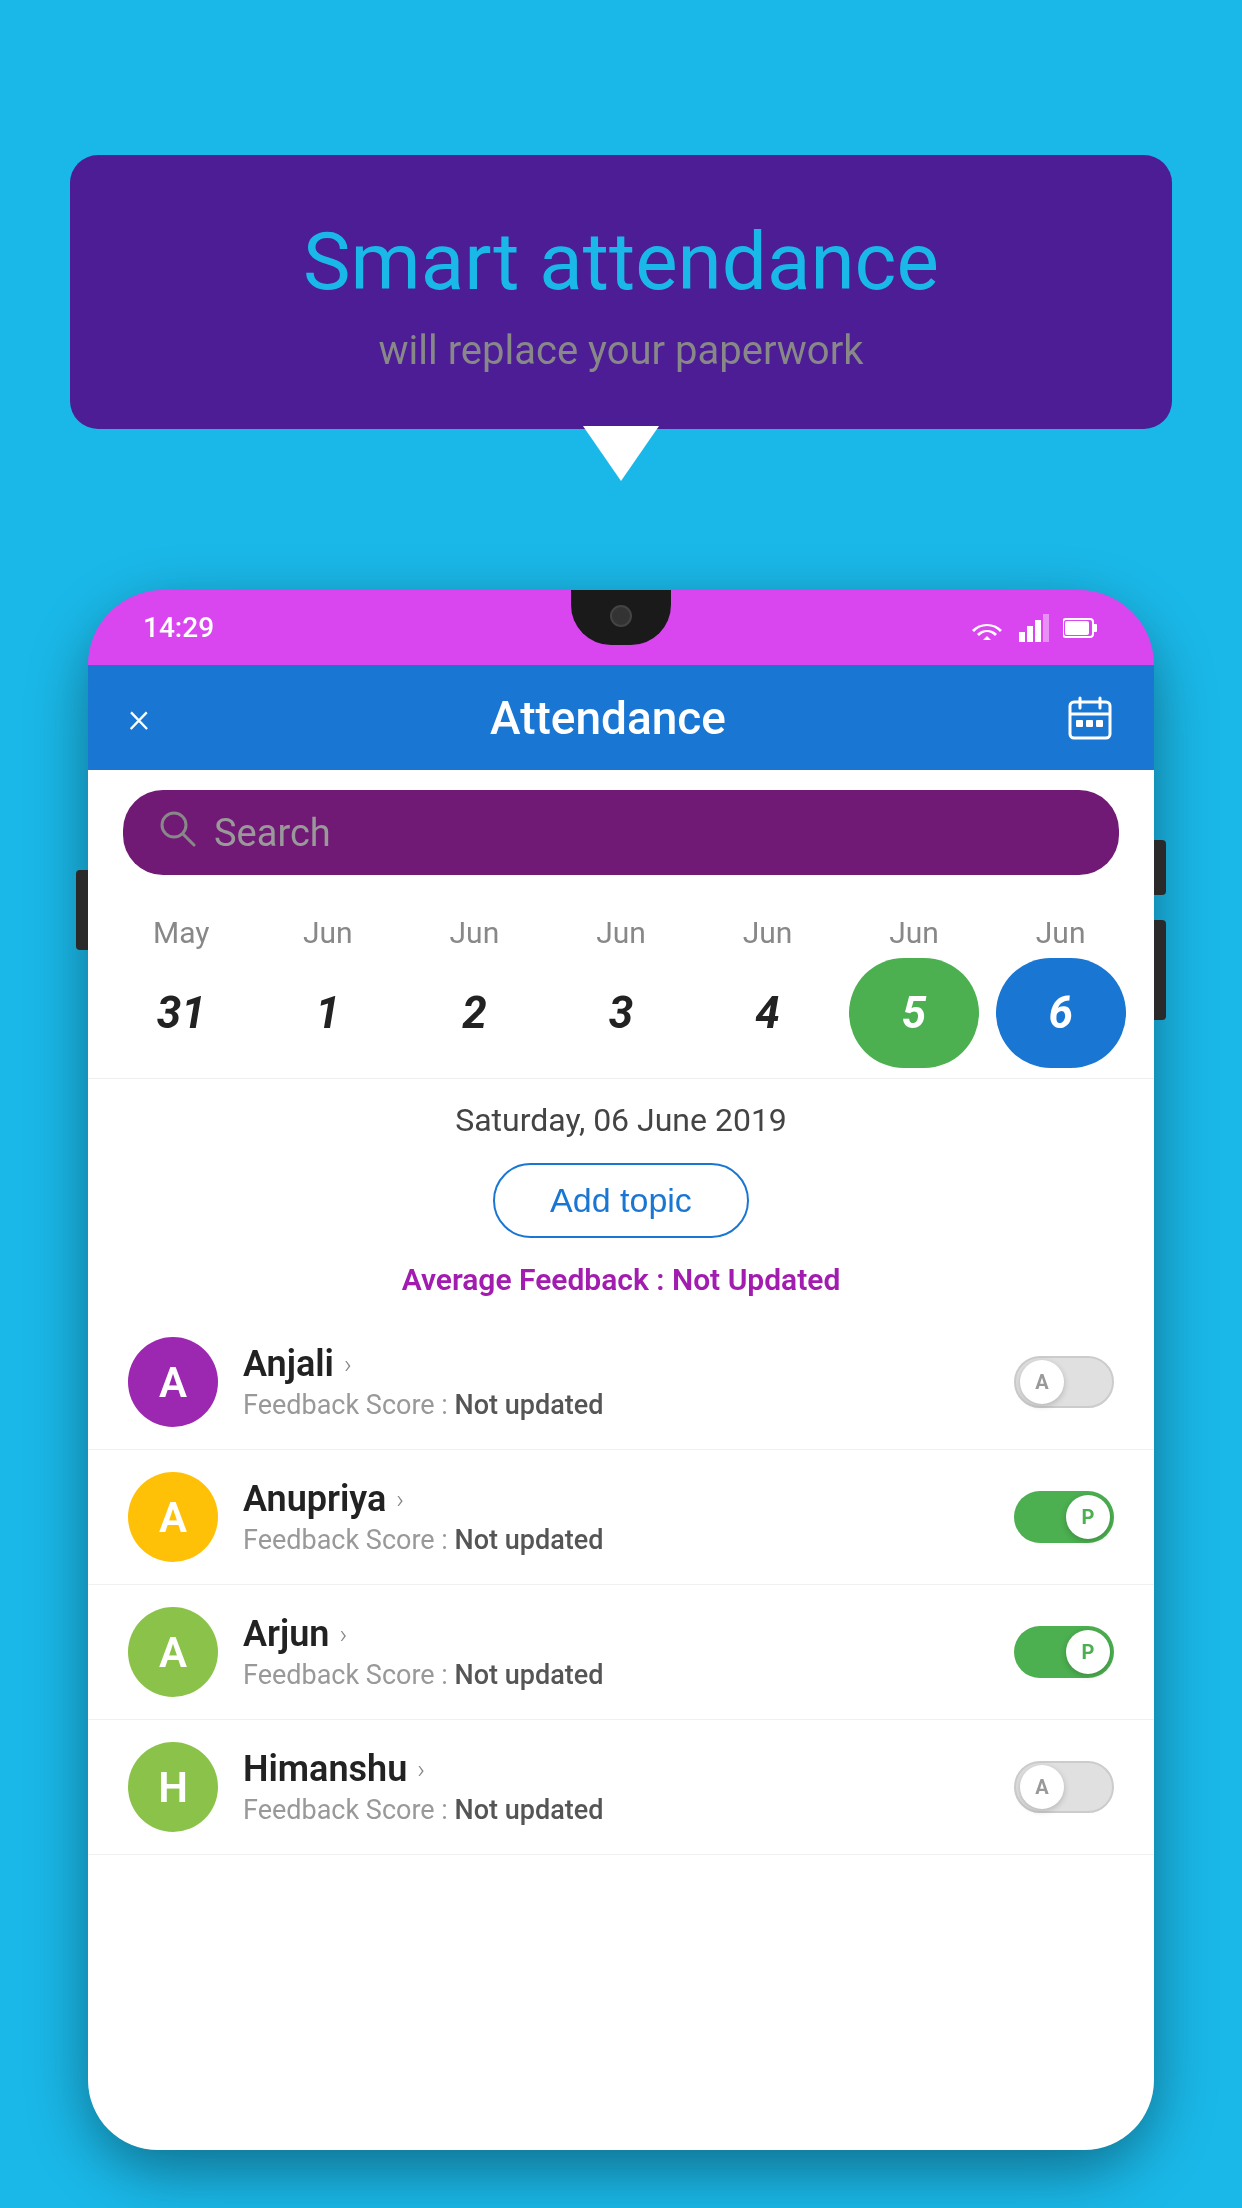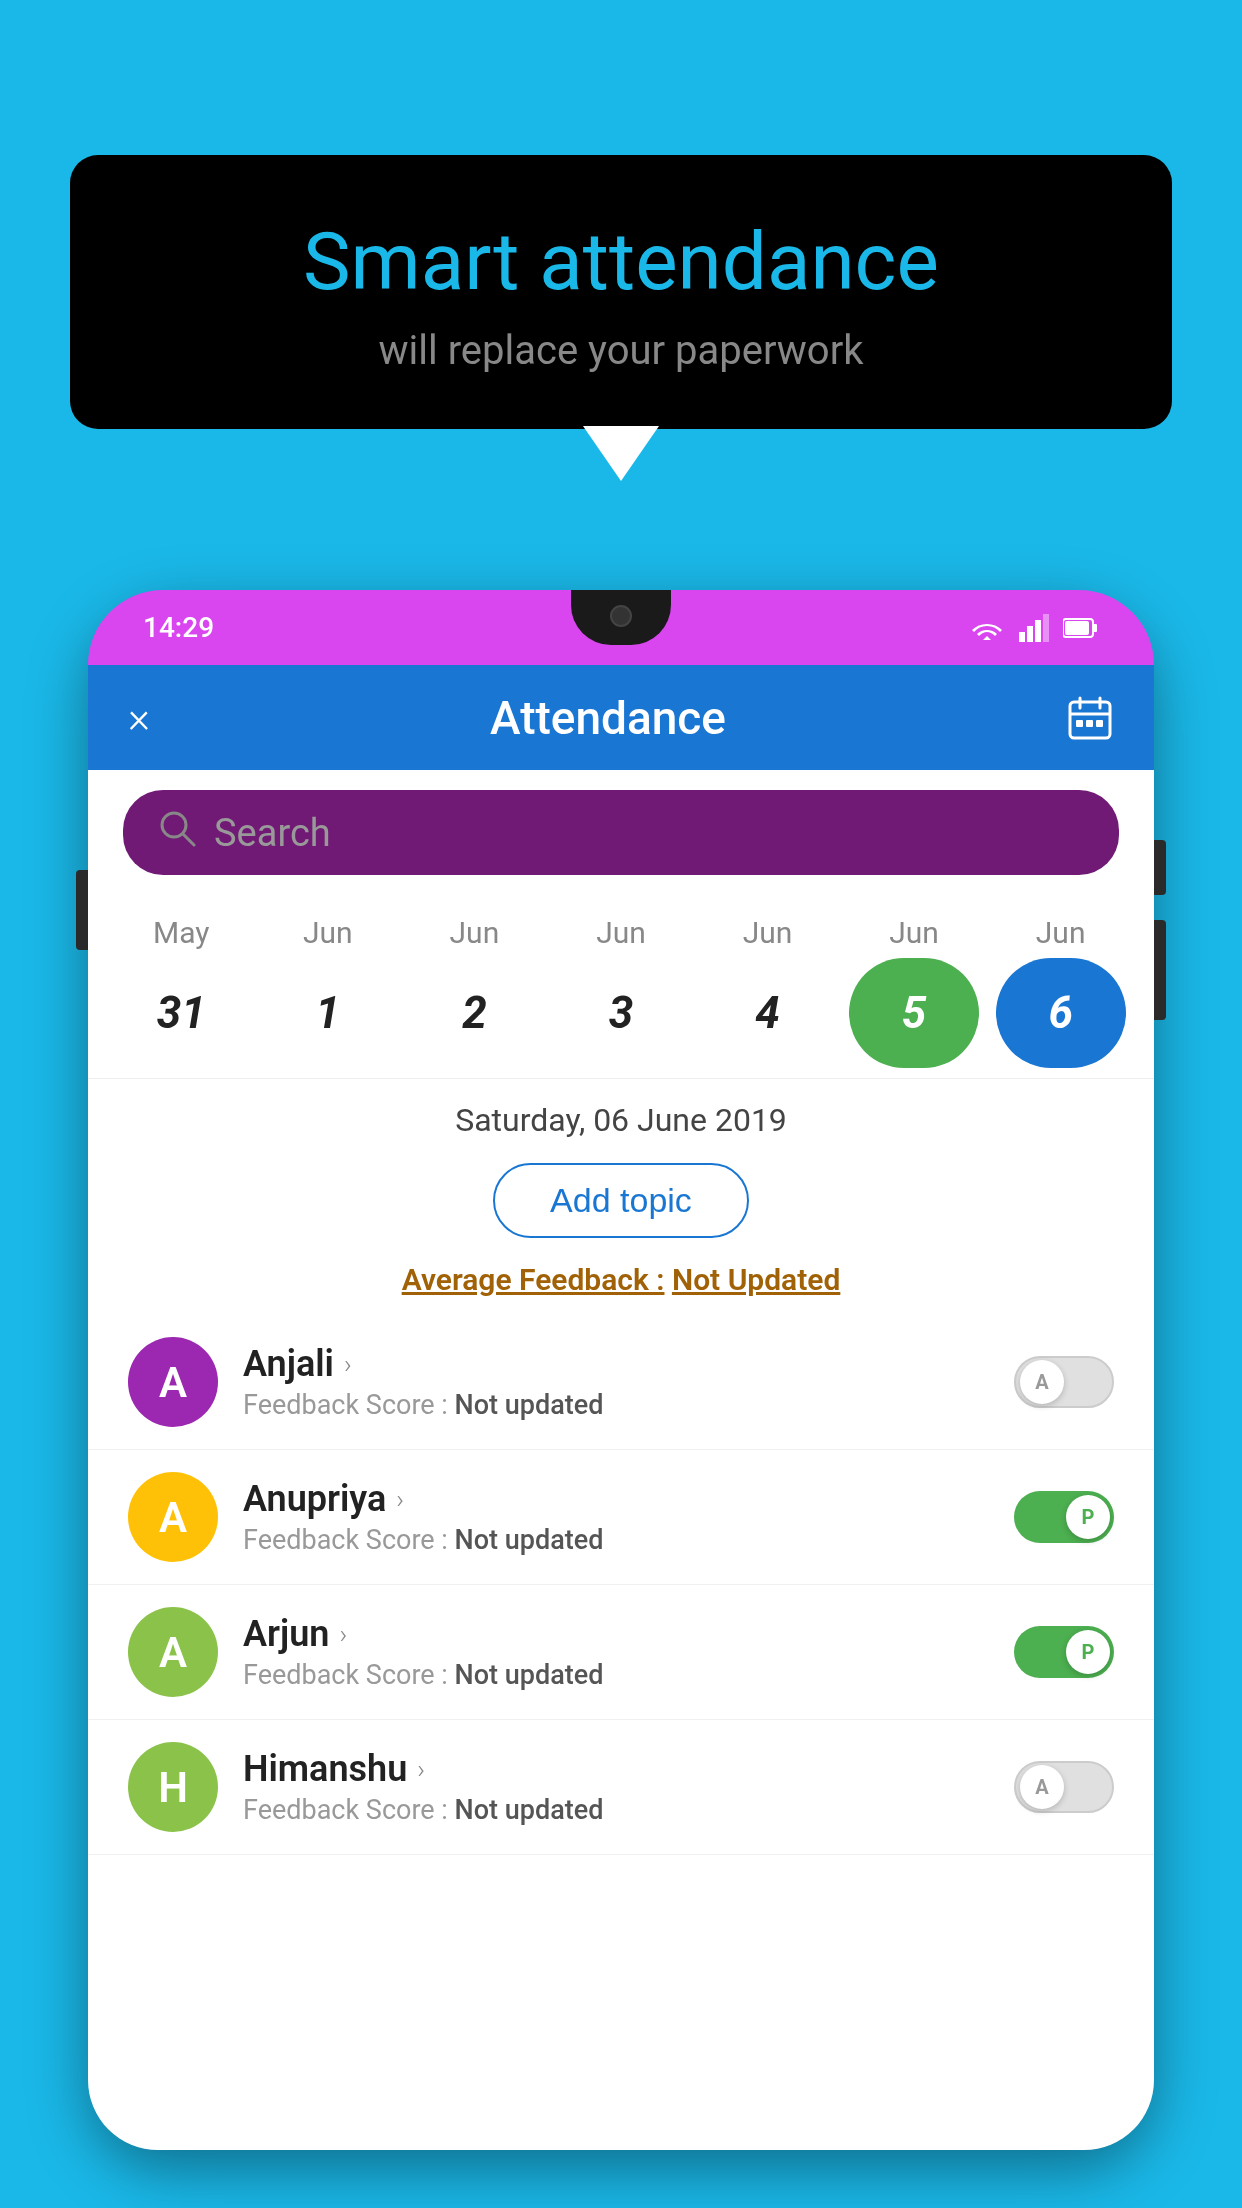--- a/index.html
+++ b/index.html
@@ -15,21 +15,21 @@
 
     
     .speech-bubble-container {
       position: absolute;
       top: 155px;
       left: 70px;
       right: 70px;
     }
 
     .speech-bubble {
-      background: #000000;
+      background: #4c1d95;
       border-radius: 28px;
       padding: 60px 60px 55px;
       text-align: center;
       position: relative;
     }
 
     .speech-bubble::after {
       content: '';
       position: absolute;
       bottom: -52px;
@@ -259,23 +259,22 @@
 
     
     .avg-feedback {
       text-align: center;
       padding: 10px 0 18px;
       font-size: 30px;
       color: #888;
     }
 
     .avg-feedback span {
-      color: #a16207;
+      color: #a21caf;
       font-weight: 600;
-      text-decoration: underline;
     }
 
     
     .student-list {
       padding: 0 0;
     }
 
     .student-item {
       display: flex;
       align-items: center;

